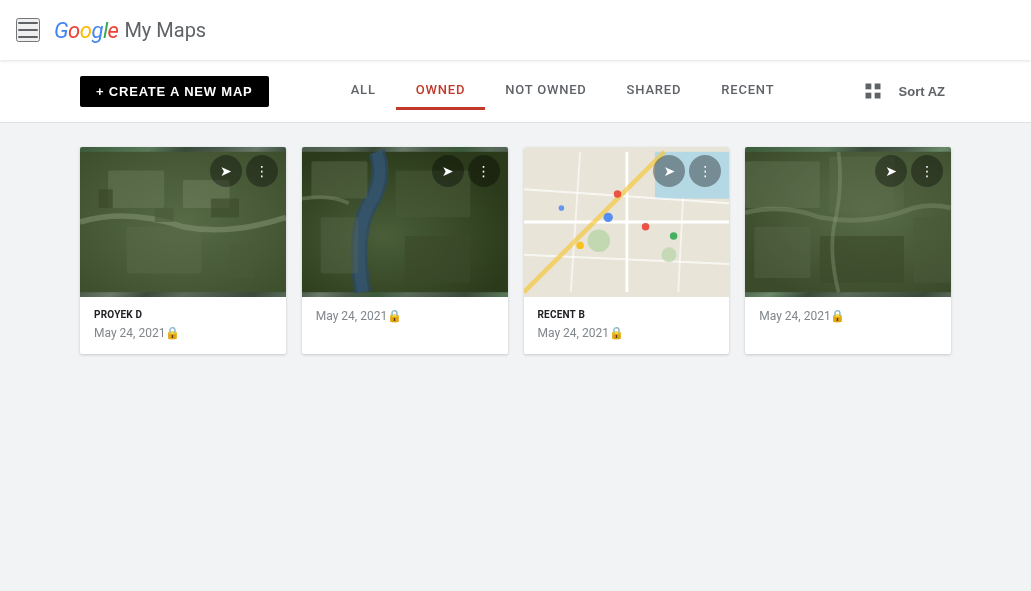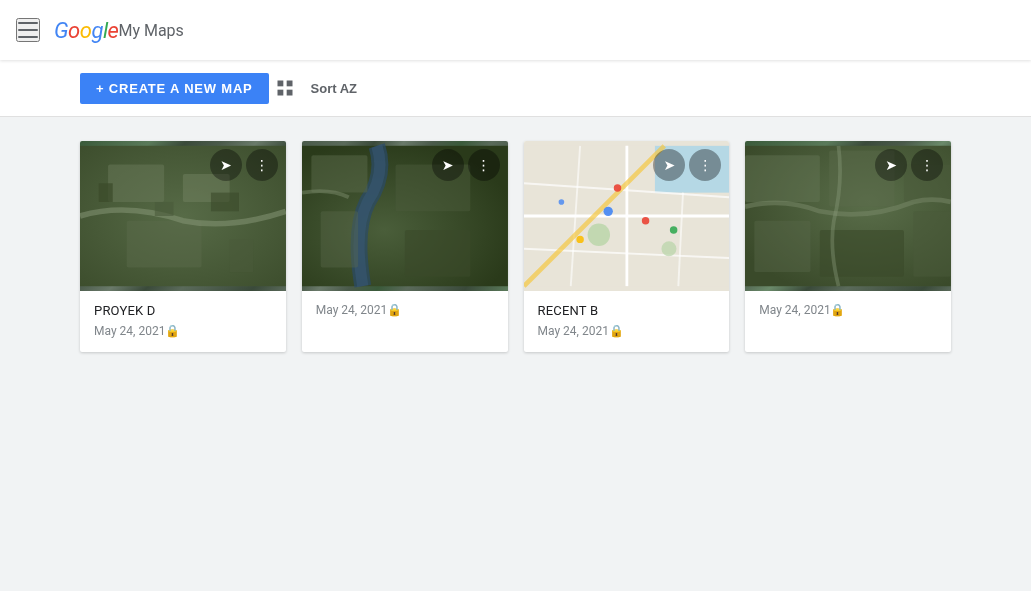--- a/index.html
+++ b/index.html
@@ -46,35 +46,36 @@
       font-size: 22px;
       font-weight: 400;
       letter-spacing: -0.5px;
       font-style: italic;
     }
     .g-blue { color: #4285f4; }
     .g-red { color: #ea4335; }
     .g-yellow { color: #fbbc05; }
     .g-green { color: #34a853; }
     .my-maps-text {
-      font-size: 16px;
+      font-size: 20px;
       color: #5f6368;
       font-weight: 400;
+      margin-left: 6px;
     }
 
     
     .toolbar {
       background: #fff;
       padding: 12px 80px;
       display: flex;
       align-items: center;
       border-bottom: 1px solid #e0e0e0;
     }
     .create-btn {
-      background: #3b82f6;
+      background: #000000;
       color: #fff;
       border: none;
       border-radius: 2px;
       padding: 8px 16px;
       font-size: 13px;
       font-weight: 600;
       letter-spacing: 0.8px;
       cursor: pointer;
       text-transform: uppercase;
       flex-shrink: 0;
@@ -179,22 +180,22 @@
       justify-content: center;
       cursor: pointer;
       color: #fff;
       font-size: 14px;
     }
 
     .card-info {
       padding: 12px 14px 14px;
     }
     .card-title {
-      font-size: 13px;
-      font-weight: 400;
+      font-size: 10px;
+      font-weight: 700;
       color: #202124;
       margin-bottom: 6px;
       letter-spacing: 0.2px;
     }
     .card-meta {
       display: flex;
       align-items: center;
       font-size: 12px;
       color: #80868b;
     }
@@ -222,20 +223,27 @@
     <span class="google-logo">
       <span class="g-blue">G</span><span class="g-red">o</span><span class="g-yellow">o</span><span class="g-blue">g</span><span class="g-green">l</span><span class="g-red">e</span>
     </span>
     <span class="my-maps-text">My Maps</span>
   </div>
 </header>
 
 <div class="toolbar">
   <button class="create-btn">+ CREATE A NEW MAP</button>
 
+  <nav class="tabs">
+    <div class="tab">ALL</div>
+    <div class="tab active">OWNED</div>
+    <div class="tab">NOT OWNED</div>
+    <div class="tab">SHARED</div>
+    <div class="tab">RECENT</div>
+  </nav>
 
   <div class="view-controls">
     <button class="view-btn" title="Grid view">
       <svg viewBox="0 0 24 24">
         <rect x="3" y="3" width="7" height="7"></rect>
           <rect x="14" y="3" width="7" height="7"></rect>
         <rect x="3" y="14" width="7" height="7"></rect>
           <rect x="14" y="14" width="7" height="7"></rect>
       </svg>
     </button>

